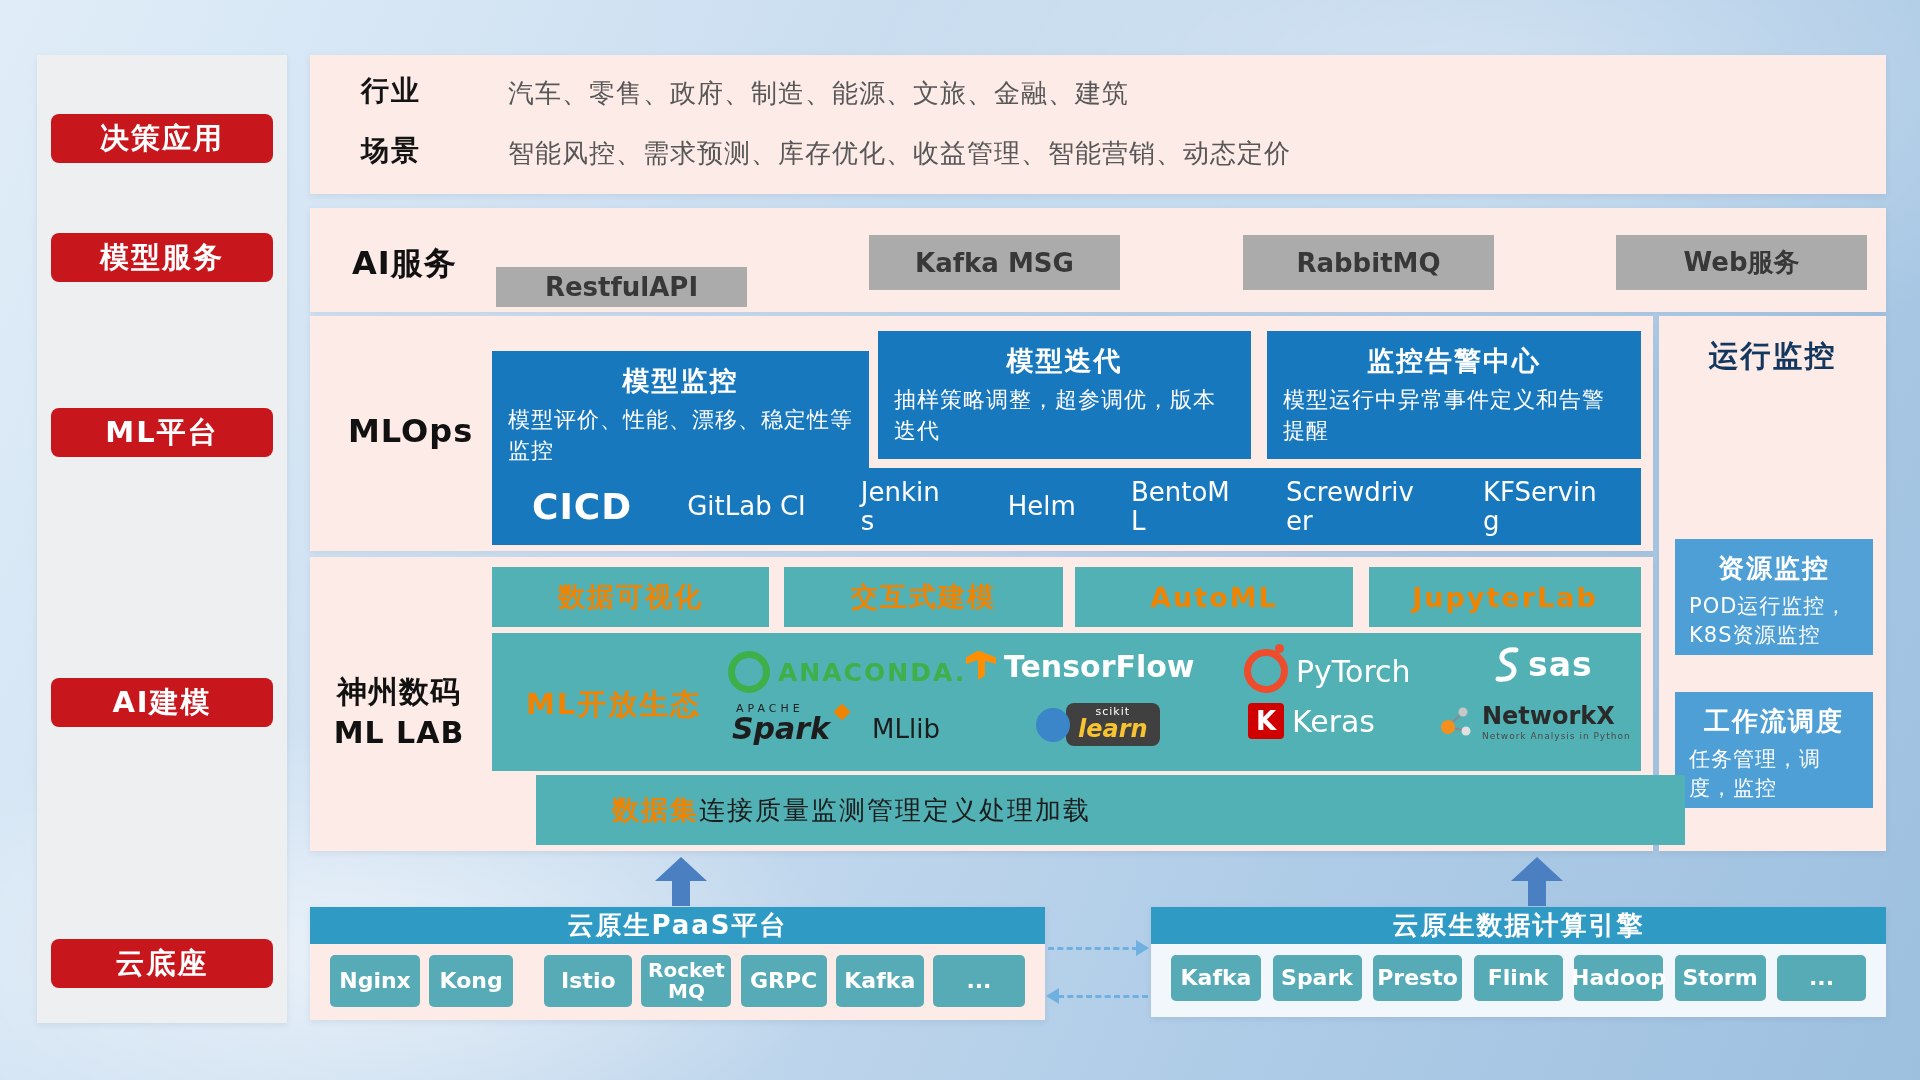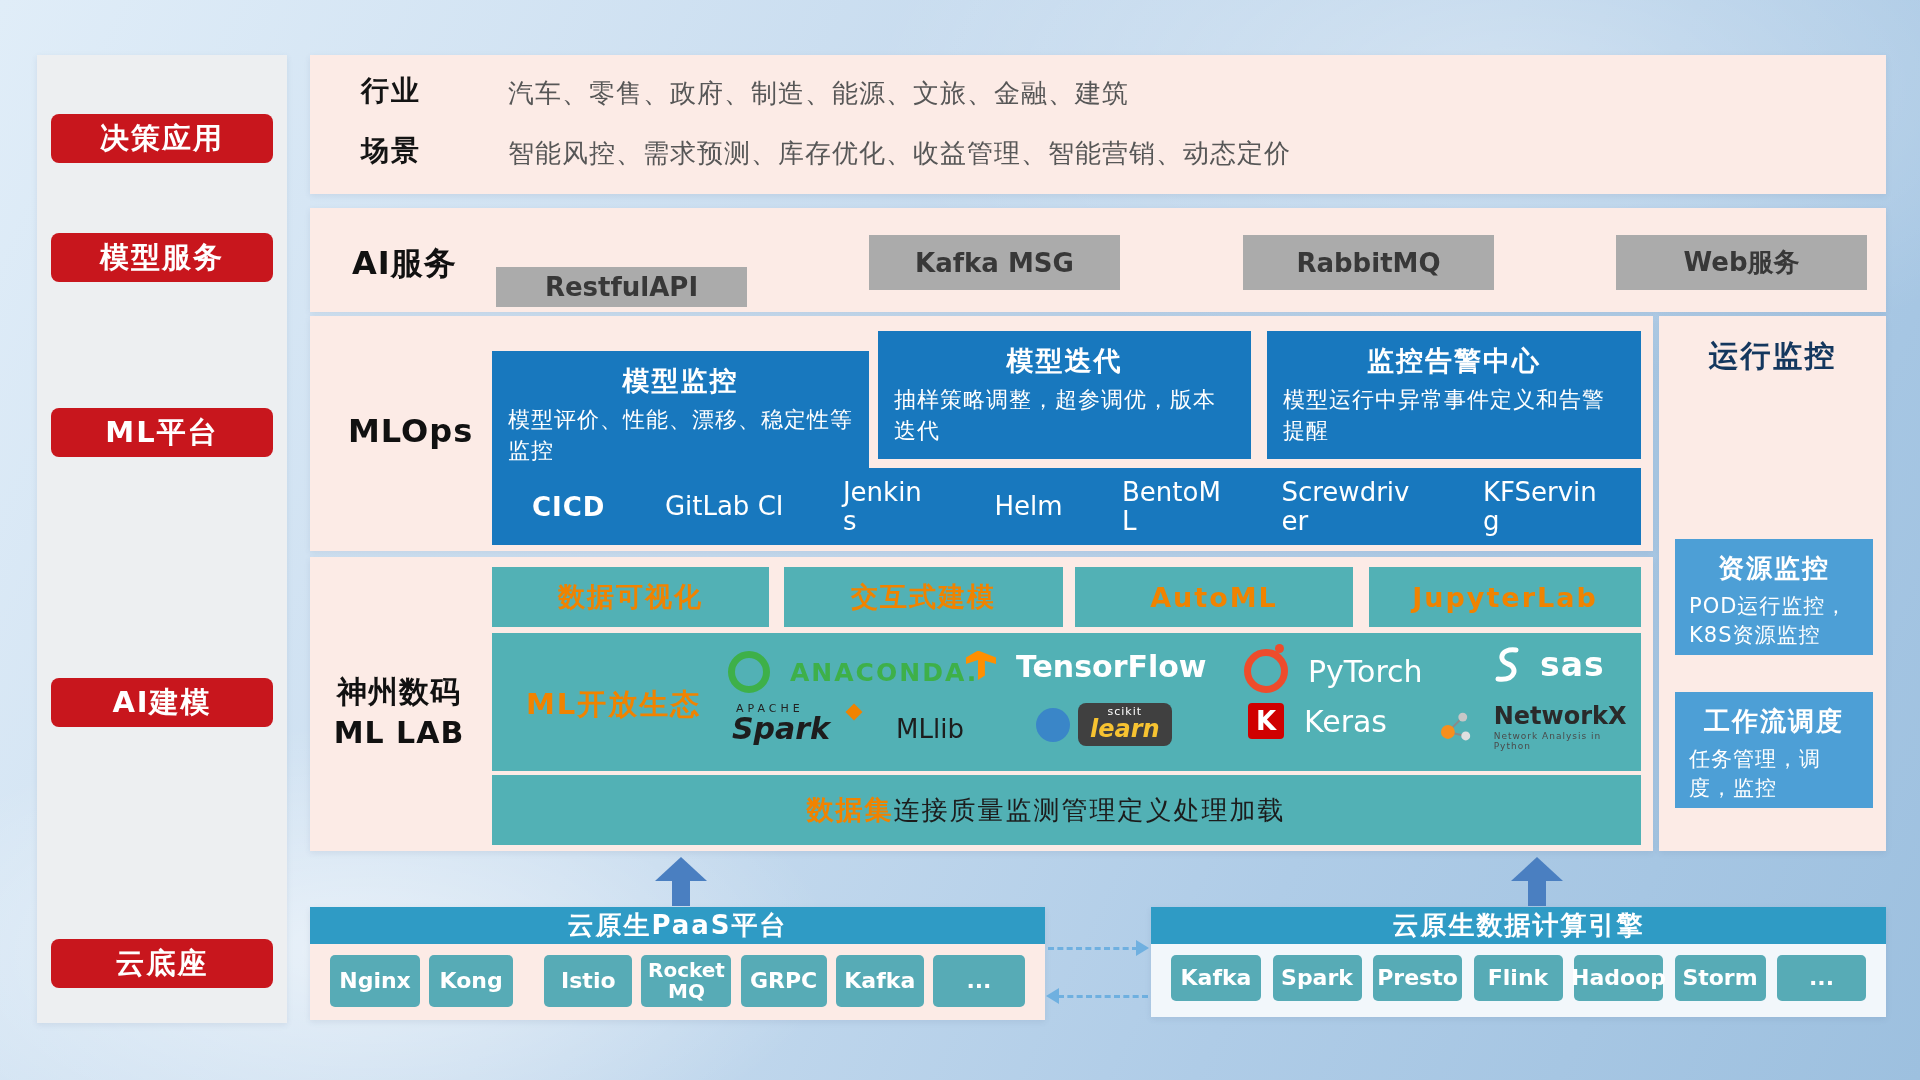--- a/index.html
+++ b/index.html
@@ -17,52 +17,52 @@
   .h-label{font-weight:bold;color:#141414;font-size:28px;letter-spacing:2px;}
   .body-text{color:#575757;font-size:26px;letter-spacing:1px;}
   .big-label{font-weight:bold;color:#111;font-size:32px;letter-spacing:1px;}
   .gray-btn{background:#ababab;color:#383838;font-weight:bold;font-size:26px;
     display:flex;align-items:center;justify-content:center;}
   .blue-card{background:#1878be;color:#fff;}
   .bc-t{font-size:27px;font-weight:bold;text-align:center;margin-top:12px;letter-spacing:2px;}
   .bc-d{font-size:22px;padding:6px 16px 0 16px;line-height:1.4;letter-spacing:1px;}
   .cicd-bar{background:#1878be;color:#fff;display:flex;align-items:center;
     justify-content:space-between;padding:0 40px;}
-  .cicd-label{font-size:26px;font-weight:bold;letter-spacing:1px;}
+  .cicd-label{font-size:36px;font-weight:bold;letter-spacing:1px;}
   .cicd-item{font-size:26px;line-height:1.1;}
   .bb{word-break:break-all;}
   .mon-title{font-weight:bold;color:#14375e;font-size:30px;letter-spacing:2px;text-align:center;}
   .mon-card{background:#4d9fd6;color:#fff;}
   .mc-t{font-size:26px;font-weight:bold;text-align:center;margin-top:12px;letter-spacing:2px;}
   .mc-d{font-size:21px;padding:6px 14px 0 14px;line-height:1.4;letter-spacing:1px;}
   .teal-btn{background:#52b1b5;color:#f08300;font-weight:bold;font-size:27px;letter-spacing:2px;
     display:flex;align-items:center;justify-content:center;}
   .eco-box{background:#52b1b5;}
   .eco-label{color:#f08300;font-weight:bold;font-size:29px;letter-spacing:2px;}
-  .data-bar{background:#52b1b5;display:flex;align-items:center;justify-content:center;
-    padding:0 72px 0 31px;}
+  .data-bar{background:#52b1b5;display:flex;align-items:center;justify-content:flex-start;
+    padding:0 72px 0 76px;margin-left:44px;}
   .data-first{color:#f08300;font-weight:bold;font-size:27px;letter-spacing:2px;}
   .data-item{color:#1c1c1c;font-size:26px;letter-spacing:2px;}
   .mllab-label{font-weight:bold;color:#111;font-size:30px;line-height:1.35;text-align:center;letter-spacing:1px;}
   .bot-bar{background:#2f9bc5;color:#fff;font-weight:bold;font-size:26px;letter-spacing:2px;
     display:flex;align-items:center;justify-content:center;}
   .chip-row{display:flex;align-items:center;justify-content:space-between;padding:0 20px;}
   .bot-btn{background:#57abb6;color:#fff;font-weight:bold;font-size:22px;border-radius:5px;
     display:flex;align-items:center;justify-content:center;text-align:center;line-height:1.05;height:100%;}
   .up-arrow{display:flex;flex-direction:column;align-items:center;}
   .ua-head{width:0;height:0;border-left:26px solid transparent;border-right:26px solid transparent;
     border-bottom:24px solid #4a7fc1;}
   .ua-stem{width:18px;height:25px;background:#4a7fc1;}
   .dash-line{border-top:3px dashed #6fb0e0;}
   .ah-right{width:0;height:0;border-top:8px solid transparent;border-bottom:8px solid transparent;
     border-left:13px solid #6fb0e0;}
   .ah-left{width:0;height:0;border-top:8px solid transparent;border-bottom:8px solid transparent;
     border-right:13px solid #6fb0e0;}
   
-  .logo{position:absolute;display:flex;align-items:center;gap:20px;}
+  .logo{position:absolute;display:flex;align-items:center;gap:8px;}
   .ana-icon{width:28px;height:28px;border:7px solid #3eb049;border-radius:50%;}
   .ana-text{color:#3eb049;font-weight:bold;font-size:25px;letter-spacing:2px;}
   .tf-icon{width:30px;height:32px;background:#ff8f00;
     clip-path:polygon(40% 0,100% 22%,100% 42%,63% 32%,63% 78%,40% 92%,40% 30%,0 42%,0 22%);}
   .tf-text{color:#fff;font-weight:bold;font-size:30px;}
   .pt-icon{width:30px;height:30px;border:7px solid #ee4c2c;border-radius:50%;position:relative;}
   .pt-icon::after{content:'';position:absolute;width:9px;height:9px;background:#ee4c2c;border-radius:50%;
     top:-12px;right:-3px;}
   .pt-text{color:#fff;font-weight:500;font-size:30px;}
   .sas-text{color:#fff;font-weight:bold;font-size:33px;letter-spacing:1px;}

